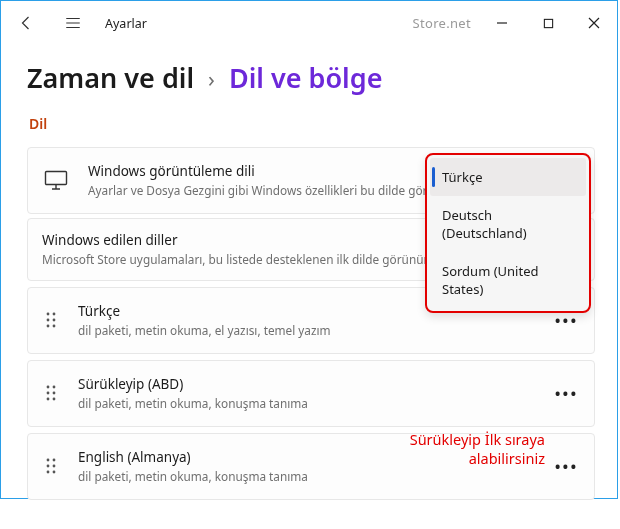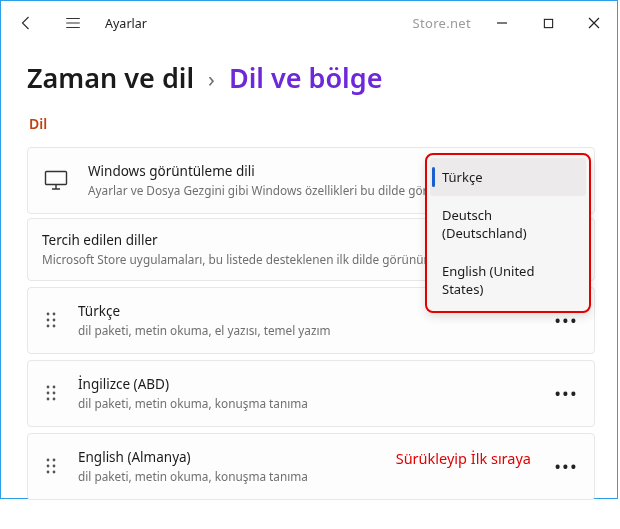--- a/index.html
+++ b/index.html
@@ -27,21 +27,21 @@
   .setting-title { font-size: 13.5px; color: #1b1b1b; }
   .setting-desc { font-size: 11.8px; color: #6f6f6f; margin-top: 3px; line-height: 1.35; }
   .lang-list { display: flex; flex-direction: column; gap: 6px; margin-top: 6px; }
   .lang-card { border: 1px solid #e7e7e7; border-radius: 4px; padding: 14px 12px 14px 14px; background: #fdfdfd; display: flex; align-items: center; gap: 18px; position: relative; }
   .grip { width: 18px; flex: 0 0 18px; display:flex; justify-content:center; color:#555; }
   .more { width: 32px; display:flex; justify-content:center; align-items:center; color:#222; font-size:18px; letter-spacing:1px; }
   .dropdown { position: absolute; top: 152px; right: 26px; width: 166px; border: 2px solid #e30000; border-radius: 8px; background: #f6f6f6; box-shadow: 0 4px 10px rgba(0,0,0,0.12); padding: 3px; }
   .dd-item { padding: 10px 10px 10px 12px; font-size: 13px; color: #1b1b1b; border-radius: 3px; position: relative; }
   .dd-item.selected { background: #eceaea; }
   .dd-item.selected::before { content:""; position:absolute; left:2px; top:9px; bottom:9px; width:3px; background:#1a5ed0; border-radius:2px; }
-  .annotation { position: absolute; right: 86px; bottom: 30px; color: #e30000; font-size: 14.5px; line-height: 1.3; text-align: right; }
+  .annotation { position: absolute; right: 72px; bottom: 30px; color: #e30000; font-size: 14.5px; line-height: 1.3; text-align: right; }
 </style>
 </head>
 <body>
 
 <div class="window">
 
   <div class="titlebar">
     <div class="tb-left">
       <div class="icon-btn">
         <svg width="18" height="18" viewBox="0 0 24 24" fill="none" stroke-width="1.6">
@@ -93,21 +93,21 @@
           </svg>
       </div>
       <div class="setting-body">
         <div class="setting-title">Windows görüntüleme dili</div>
         <div class="setting-desc">Ayarlar ve Dosya Gezgini gibi Windows özellikleri bu dilde görüntülenecektir.</div>
       </div>
     </div>
 
     <div class="card compact" style="margin-top:4px;">
       <div class="setting-body">
-        <div class="setting-title">Tercih edilen diller</div>
+        <div class="setting-title">Windows edilen diller</div>
         <div class="setting-desc">Microsoft Store uygulamaları, bu listede desteklenen ilk dilde görünür</div>
       </div>
     </div>
 
     <div class="lang-list">
 
       <div class="lang-card">
         <div class="grip">
           <svg width="12" height="18" viewBox="0 0 12 18" fill="#555">
               <circle cx="3" cy="3" r="1.4"></circle>
@@ -130,21 +130,21 @@
           <svg width="12" height="18" viewBox="0 0 12 18" fill="#555">
               <circle cx="3" cy="3" r="1.4"></circle>
               <circle cx="9" cy="3" r="1.4"></circle>
               <circle cx="3" cy="9" r="1.4"></circle>
               <circle cx="9" cy="9" r="1.4"></circle>
               <circle cx="3" cy="15" r="1.4"></circle>
               <circle cx="9" cy="15" r="1.4"></circle>
             </svg>
         </div>
         <div class="setting-body">
-          <div class="setting-title">İngilizce (ABD)</div>
+          <div class="setting-title">Sürükleyip (ABD)</div>
           <div class="setting-desc">dil paketi, metin okuma, konuşma tanıma</div>
         </div>
         <div class="more">•••</div>
       </div>
 
       <div class="lang-card">
         <div class="grip">
           <svg width="12" height="18" viewBox="0 0 12 18" fill="#555">
               <circle cx="3" cy="3" r="1.4"></circle>
               <circle cx="9" cy="3" r="1.4"></circle>
@@ -161,20 +161,21 @@
         <div class="more">•••</div>
       </div>
 
     </div>
 
   </div>
 
   <div class="dropdown">
     <div class="dd-item selected">Türkçe</div>
     <div class="dd-item">Deutsch (Deutschland)</div>
-    <div class="dd-item">English (United States)</div>
+    <div class="dd-item">Sordum (United States)</div>
   </div>
 
   <div class="annotation">
     <div>Sürükleyip İlk sıraya</div>
+    <div>alabilirsiniz</div>
   </div>
 
 </div>
 
 </body></html>

